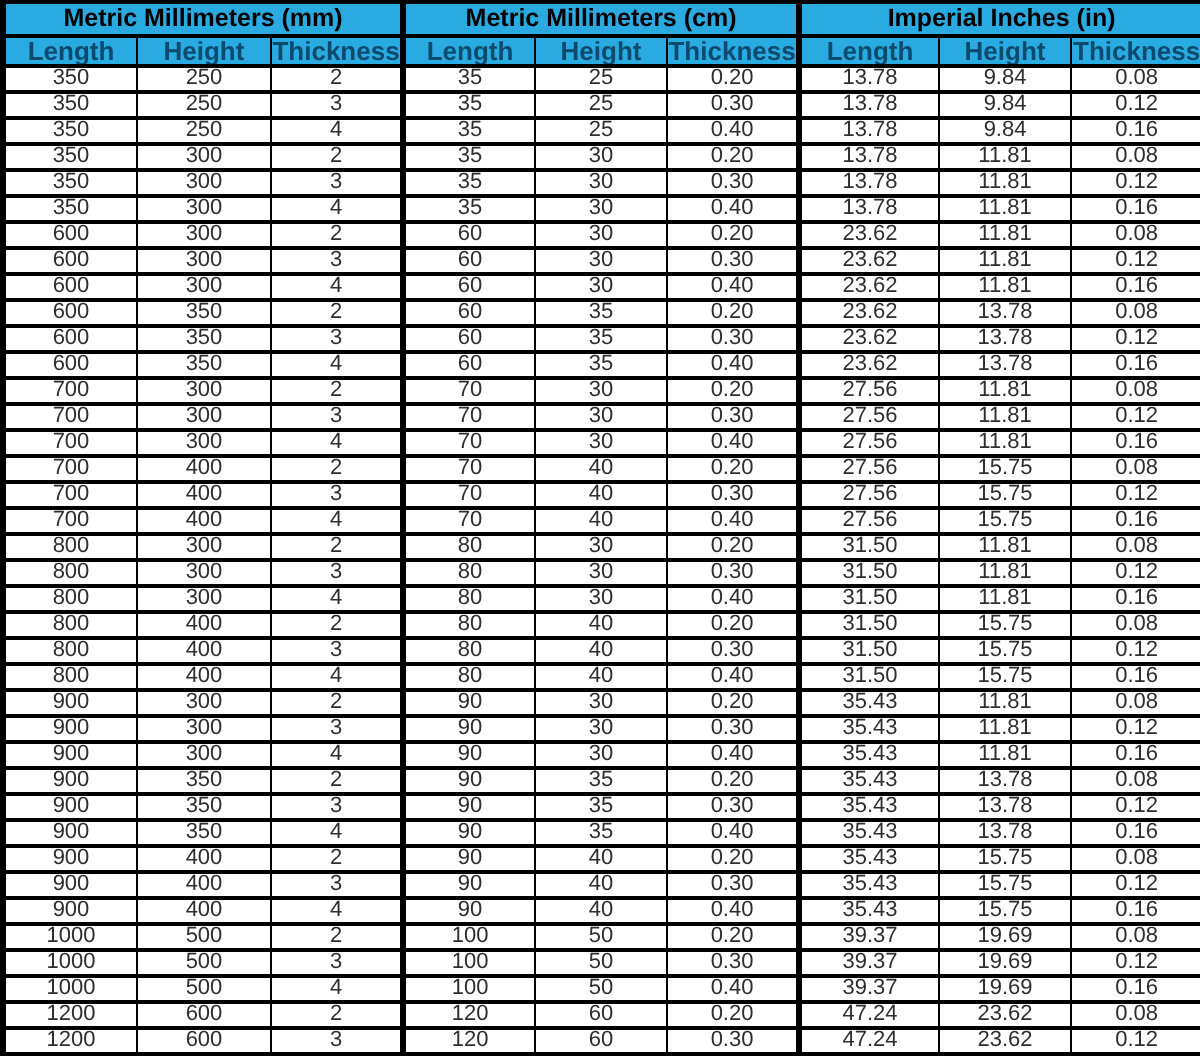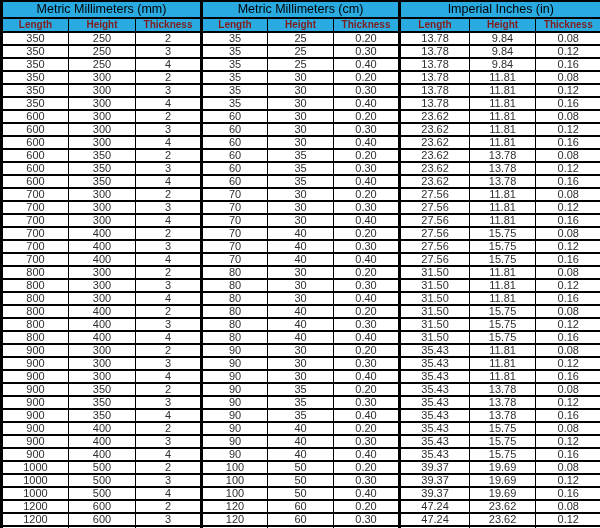--- a/index.html
+++ b/index.html
@@ -26,28 +26,28 @@
     text-align: center;
     vertical-align: middle;
     overflow: hidden;
     white-space: nowrap;
   }
   table.conv { border: 2px solid #000; border-bottom-width: 3px; }
   th.section-title {
     background: #29abe2;
     color: #000000;
     font-size: 12.5px;
-    font-weight: normal;
+    font-weight: bold;
     height: 15px;
     line-height: 1;
   }
   th.col-header {
     background: #29abe2;
-    color: #7f1d1d;
-    font-size: 10px;
+    color: #0c4a6e;
+    font-size: 13px;
     font-weight: bold;
     height: 12px;
     line-height: 1;
   }
   td.cell {
     color: #2e2e2e;
     font-size: 11px;
     line-height: 1;
     background: #ffffff;
   }

